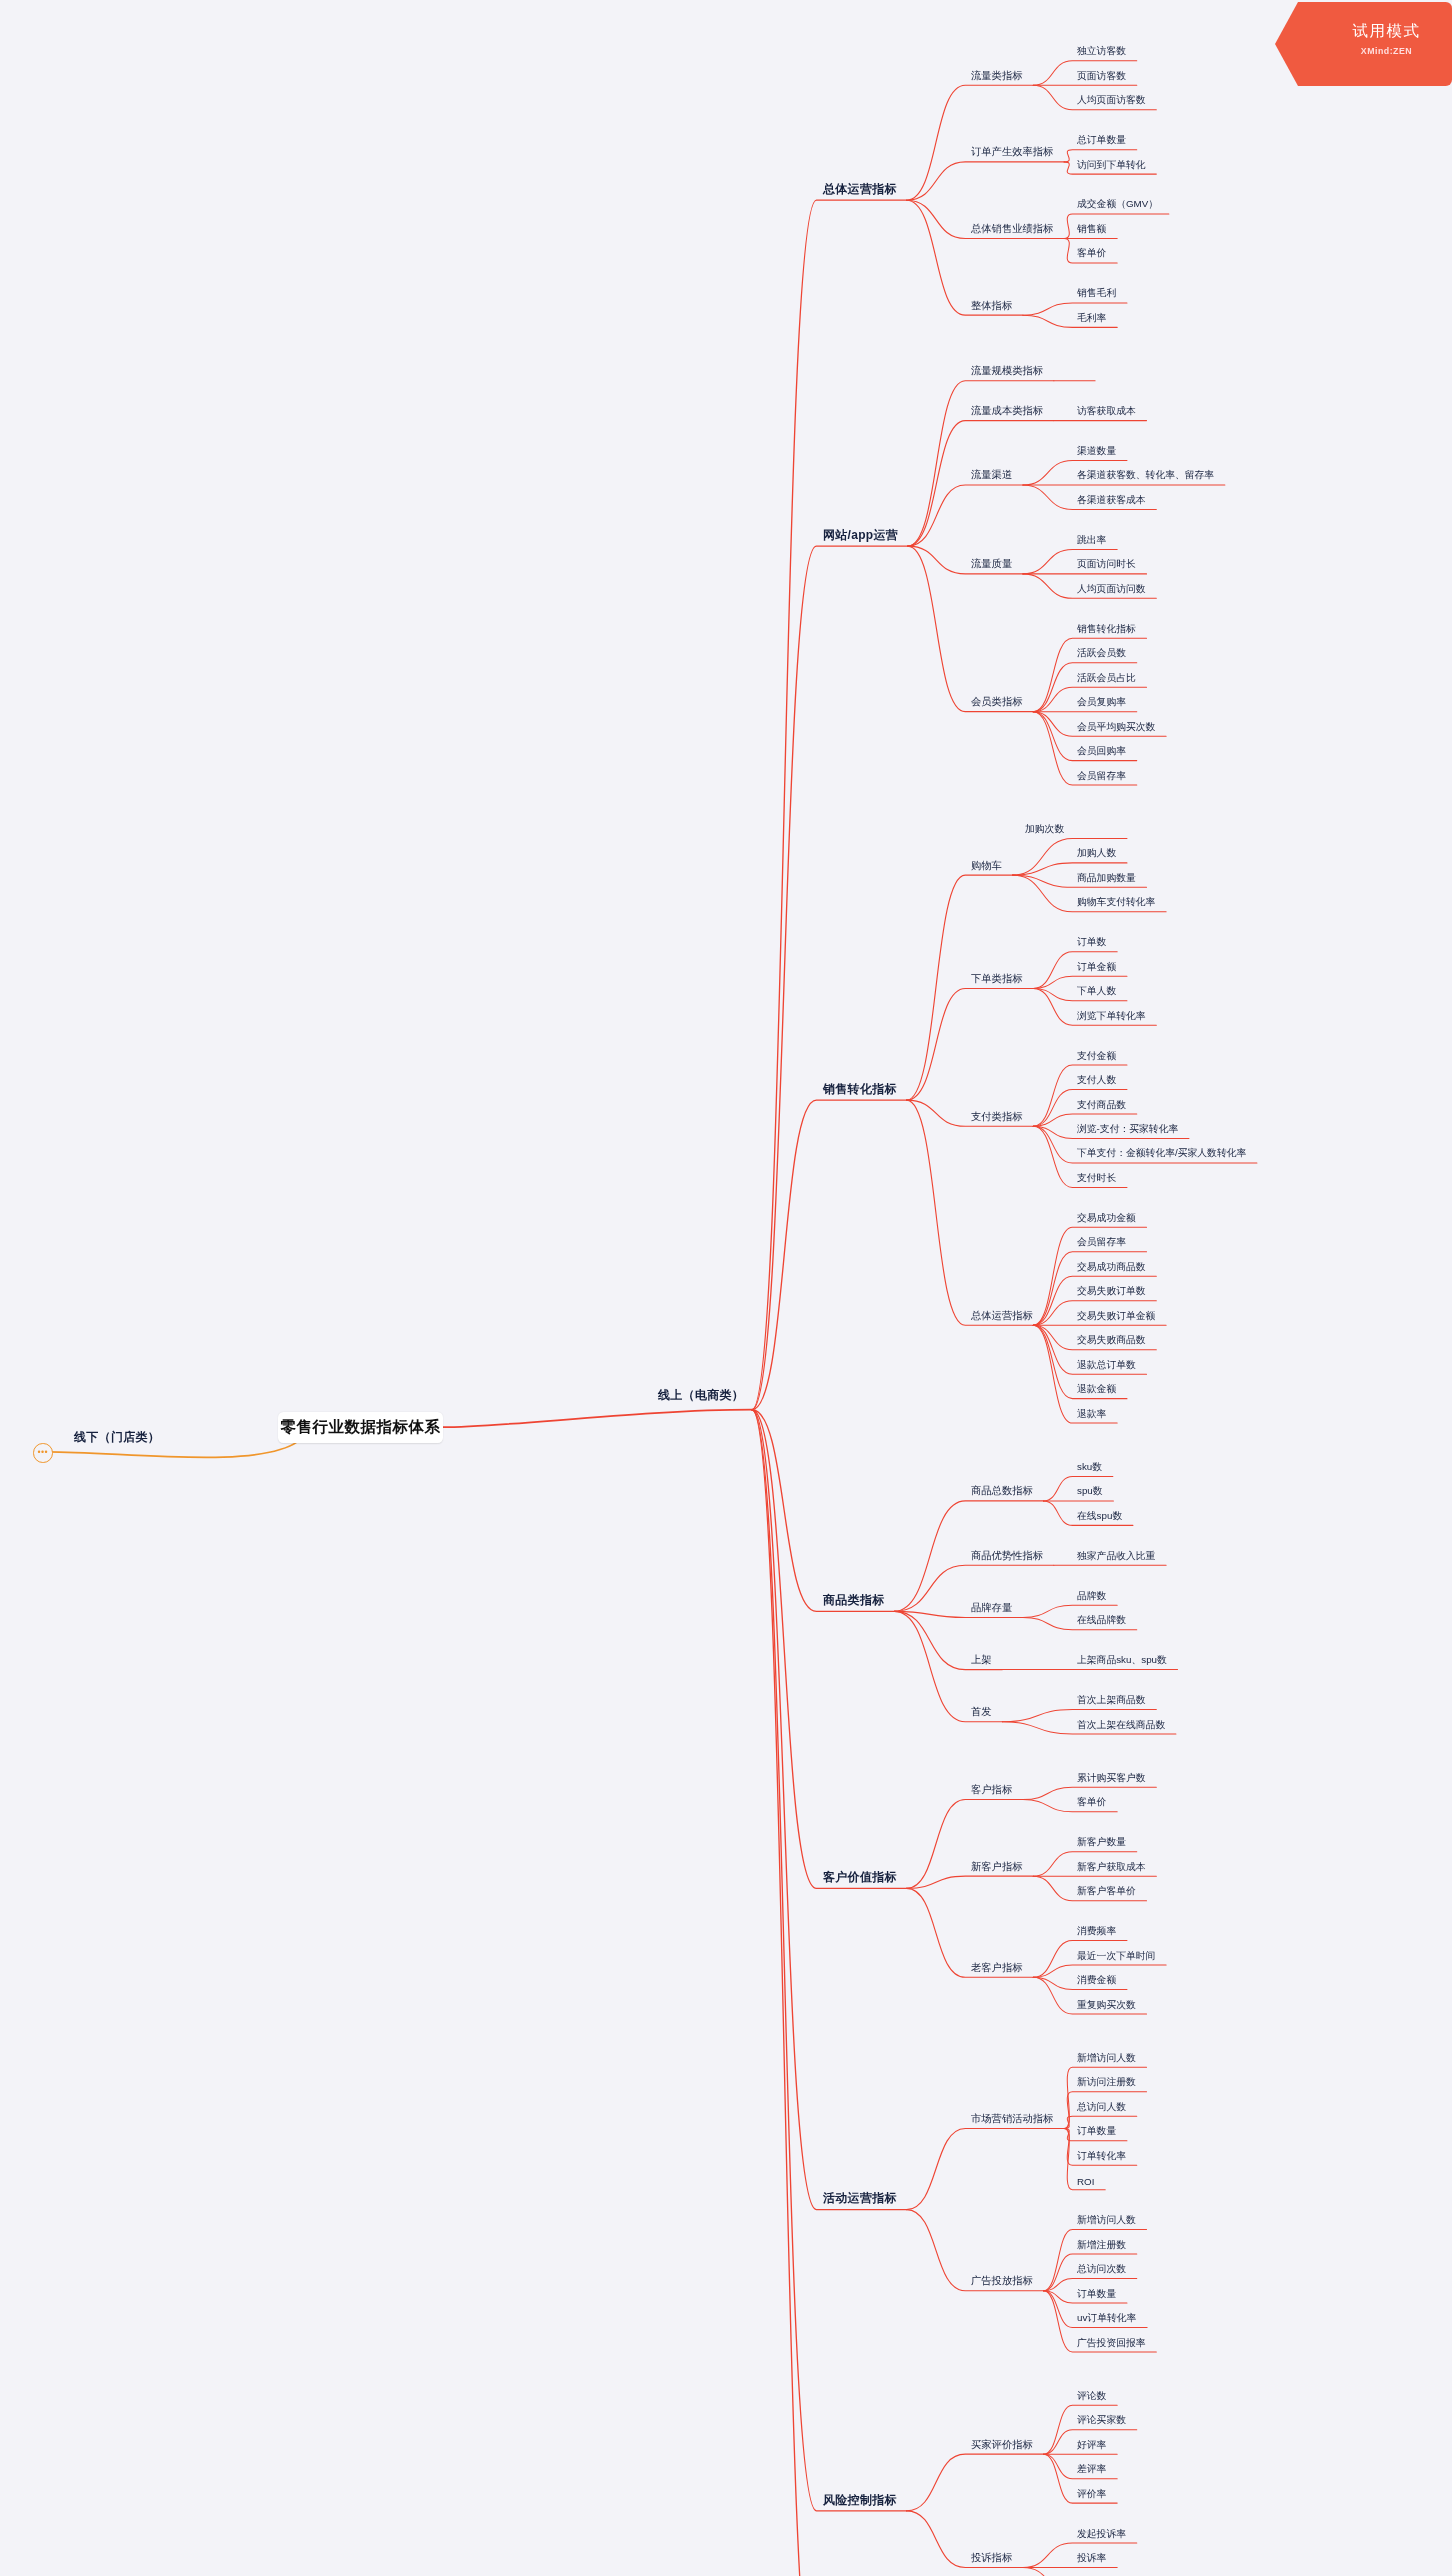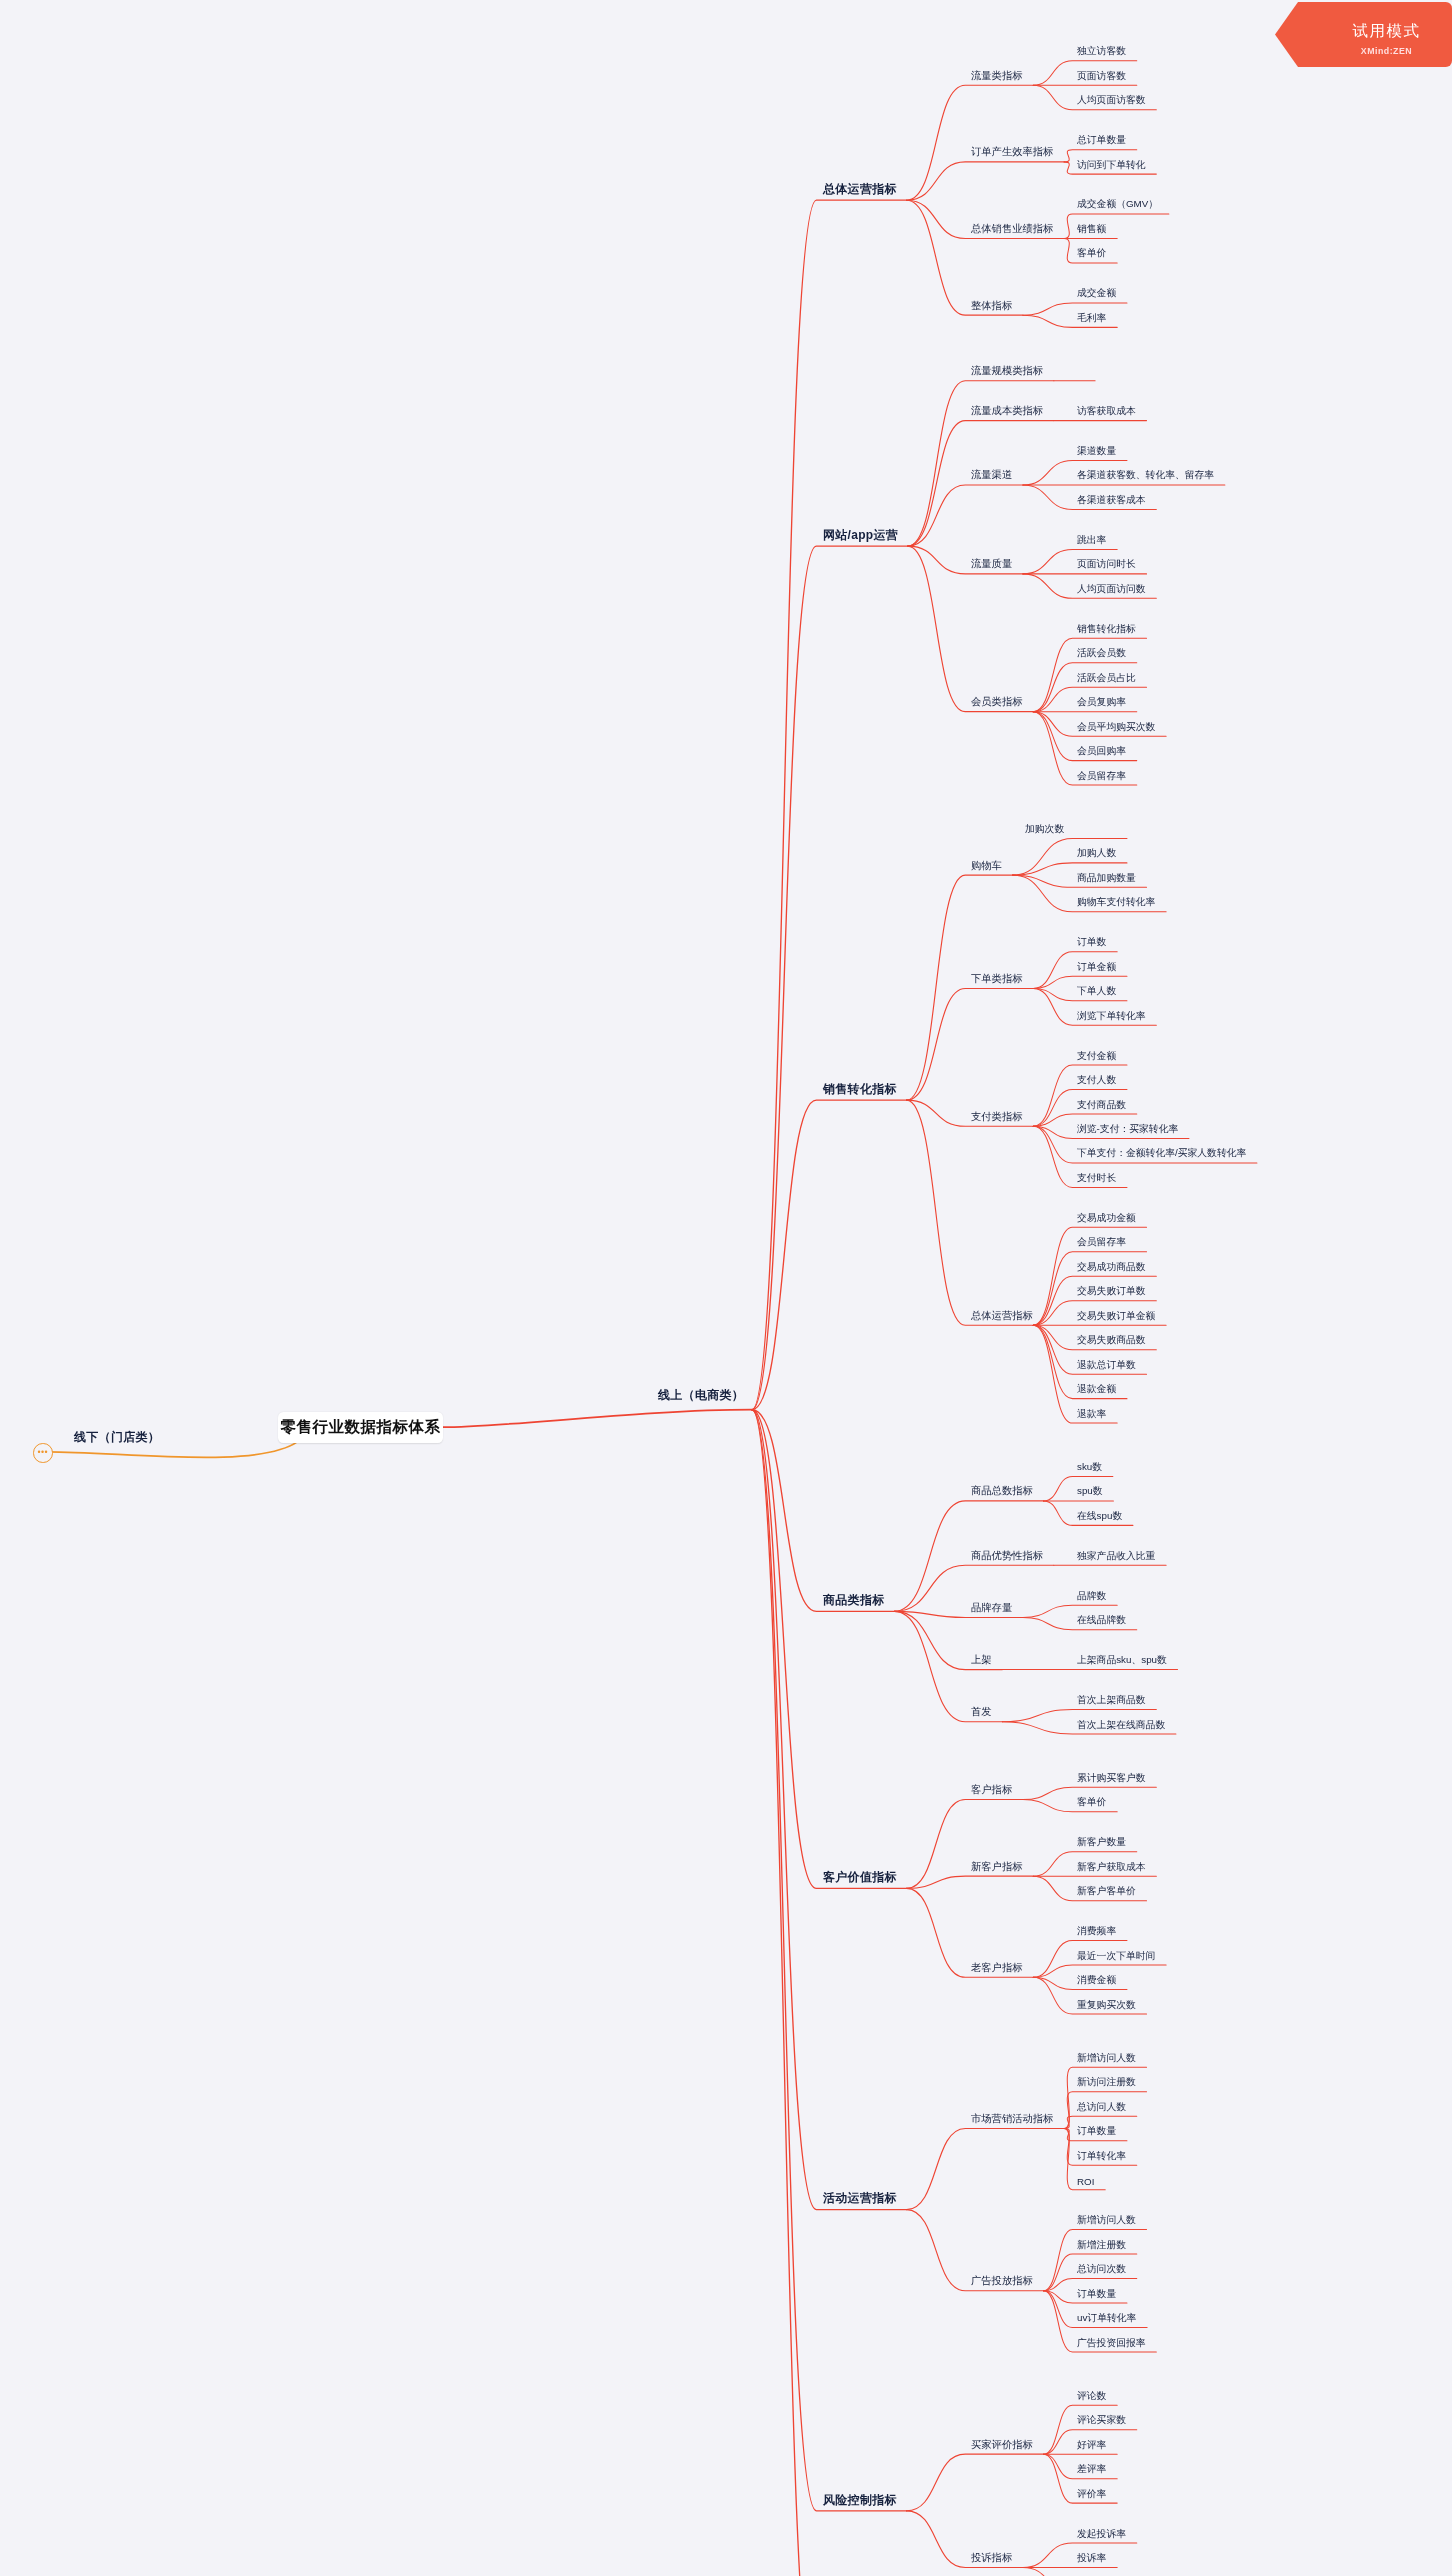--- a/index.html
+++ b/index.html
@@ -160,38 +160,38 @@
     </svg>
 
   <div id="root-node" style="left: 278px; top: 1412px; width: 165px; height: 31px;">
     <span>零售行业数据指标体系</span>
   </div>
 
   <div id="collapse-dot" style="width: 17.5px; height: 17.5px; left: 33px; top: 1443px;">
     <span>•••</span>
   </div>
 
-  <div id="ribbon" style="left: 1275px; top: 2.1px; width: 177px; height: 65px; background: rgb(240, 90, 64); clip-path: polygon(23px 0px, 100% 0px, 100% 100%, 23px 100%, 0px 50%); border-radius: 6.2px;">
+  <div id="ribbon" style="left: 1275px; top: 2.1px; width: 177px; height: 84px; background: rgb(240, 90, 64); clip-path: polygon(23px 0px, 100% 0px, 100% 100%, 23px 100%, 0px 50%); border-radius: 6.2px;">
     <span class="rb-title" style="top: 18.5px; padding-left: 23px;">试用模式</span>
     <span class="rb-sub" style="top: 44px; padding-left: 23px;">XMind:ZEN</span>
   </div>
 <div class="node lvl1" style="left: 823px; top: 198px;"><span>总体运营指标</span></div>
     <div class="node lvl2" style="left: 971px; top: 83px;"><span>流量类指标</span></div>
     <div class="node lvl3" style="left: 1077px; top: 58px;"><span>独立访客数</span></div>
     <div class="node lvl3" style="left: 1077px; top: 83px;"><span>页面访客数</span></div>
     <div class="node lvl3" style="left: 1077px; top: 107px;"><span>人均页面访客数</span></div>
     <div class="node lvl2" style="left: 971px; top: 159px;"><span>订单产生效率指标</span></div>
     <div class="node lvl3" style="left: 1077px; top: 147px;"><span>总订单数量</span></div>
     <div class="node lvl3" style="left: 1077px; top: 172px;"><span>访问到下单转化</span></div>
     <div class="node lvl2" style="left: 971px; top: 236px;"><span>总体销售业绩指标</span></div>
     <div class="node lvl3" style="left: 1077px; top: 211px;"><span>成交金额（GMV）</span></div>
     <div class="node lvl3" style="left: 1077px; top: 236px;"><span>销售额</span></div>
     <div class="node lvl3" style="left: 1077px; top: 260px;"><span>客单价</span></div>
     <div class="node lvl2" style="left: 971px; top: 313px;"><span>整体指标</span></div>
-    <div class="node lvl3" style="left: 1077px; top: 300px;"><span>成交金额</span></div>
+    <div class="node lvl3" style="left: 1077px; top: 300px;"><span>销售毛利</span></div>
     <div class="node lvl3" style="left: 1077px; top: 325px;"><span>毛利率</span></div>
     <div class="node lvl1" style="left: 823px; top: 544px;"><span>网站/app运营</span></div>
     <div class="node lvl2" style="left: 971px; top: 378px;"><span>流量规模类指标</span></div>
     <div class="node lvl2" style="left: 971px; top: 418px;"><span>流量成本类指标</span></div>
     <div class="node lvl3" style="left: 1077px; top: 418px;"><span>访客获取成本</span></div>
     <div class="node lvl2" style="left: 971px; top: 482px;"><span>流量渠道</span></div>
     <div class="node lvl3" style="left: 1077px; top: 458px;"><span>渠道数量</span></div>
     <div class="node lvl3" style="left: 1077px; top: 482px;"><span>各渠道获客数、转化率、留存率</span></div>
     <div class="node lvl3" style="left: 1077px; top: 507px;"><span>各渠道获客成本</span></div>
     <div class="node lvl2" style="left: 971px; top: 571px;"><span>流量质量</span></div>

